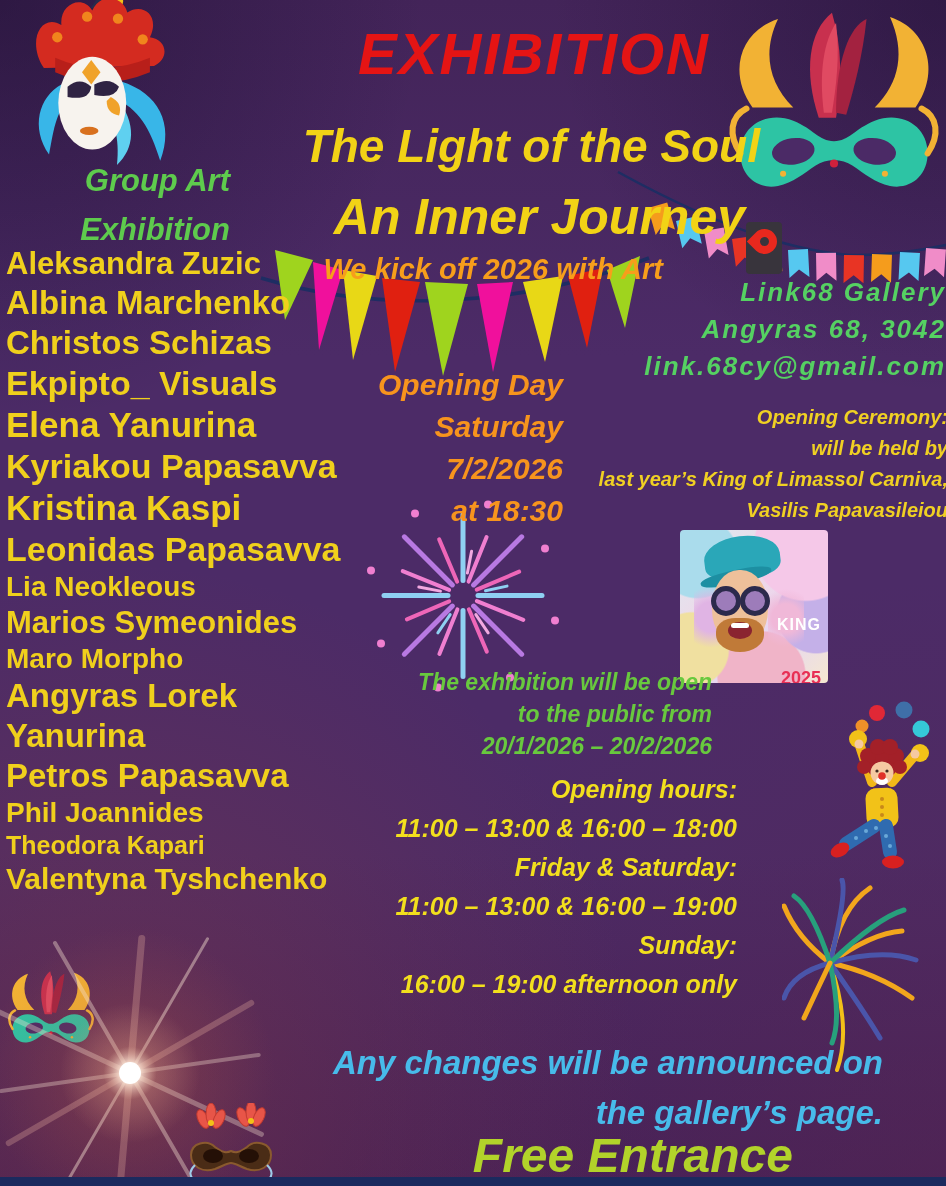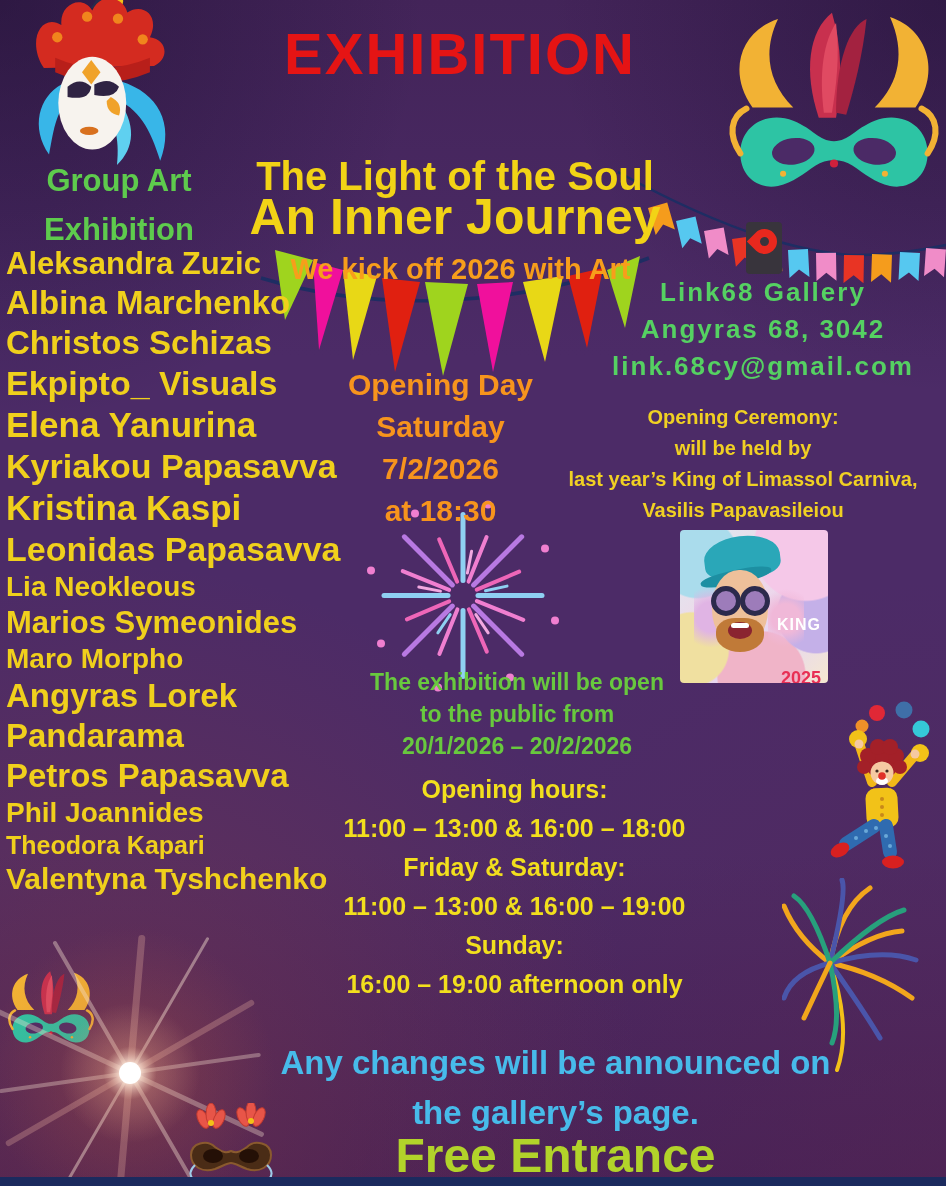--- a/index.html
+++ b/index.html
@@ -7,23 +7,23 @@
     position:relative;width:946px;height:1186px;overflow:hidden;
     font-family:"Liberation Sans",sans-serif;font-weight:700;
     background:
       radial-gradient(circle at 13% 91%, rgba(140,60,60,.38), transparent 38%),
       radial-gradient(circle at 100% 100%, rgba(90,40,80,.45), transparent 40%),
       radial-gradient(circle at 0% 0%, rgba(20,10,40,.45), transparent 28%),
       radial-gradient(circle at 100% 0%, rgba(20,10,40,.40), transparent 26%),
       linear-gradient(180deg, #432459 0%, #4c2b67 30%, #4c2b67 72%, #452058 100%);
   }
   .abs{position:absolute;}
-  .txt{position:absolute;text-align:center;font-weight:700;line-height:1.25;}
+  .txt{position:absolute;text-align:right;font-weight:700;line-height:1.25;font-style:italic;}
   .t-exhibition{left:210px;top:18px;width:500px;font-size:58px;color:#e51414;letter-spacing:2px;}
-  .t-light{left:150px;top:118px;width:610px;font-size:40px;color:#f2d316;margin-top:33px;}
+  .t-light{left:150px;top:118px;width:610px;font-size:46px;color:#f2d316;}
   .t-inner{left:165px;top:186px;width:580px;font-size:50px;color:#f2d316;}
   .t-group{left:8px;top:156px;width:222px;font-size:31px;color:#5ecb4d;line-height:49px;}
   .t-kick{left:258px;top:251px;width:405px;font-size:29px;color:#f79e1b;}
   .artists{position:absolute;left:6px;top:246px;width:345px;color:#f0d01c;}
   .artists div{line-height:1.15;margin-bottom:2px;white-space:nowrap;font-weight:700;}
   .artists div:nth-child(1){font-size:31px}.artists div:nth-child(2){font-size:33px}
   .artists div:nth-child(3){font-size:33px}.artists div:nth-child(4){font-size:34px}
   .artists div:nth-child(5){font-size:35px}.artists div:nth-child(6){font-size:34px}
   .artists div:nth-child(7){font-size:35px}.artists div:nth-child(8){font-size:34px}
   .artists div:nth-child(9){font-size:28px}.artists div:nth-child(10){font-size:31px}
@@ -349,21 +349,21 @@
     <div>Christos Schizas</div>
     <div>Ekpipto_ Visuals</div>
     <div>Elena Yanurina</div>
     <div>Kyriakou Papasavva</div>
     <div>Kristina Kaspi</div>
     <div>Leonidas Papasavva</div>
     <div>Lia Neokleous</div>
     <div>Marios Symeonides</div>
     <div>Maro Morpho</div>
     <div>Angyras Lorek</div>
-    <div>Pandarama</div>
+    <div>Yanurina</div>
     <div>Petros Papasavva</div>
     <div>Phil Joannides</div>
     <div>Theodora Kapari</div>
     <div>Valentyna Tyshchenko</div>
   </div>
 
   <div class="txt t-openday">
     <div>Opening Day</div>
     <div>Saturday</div>
     <div>7/2/2026</div>

